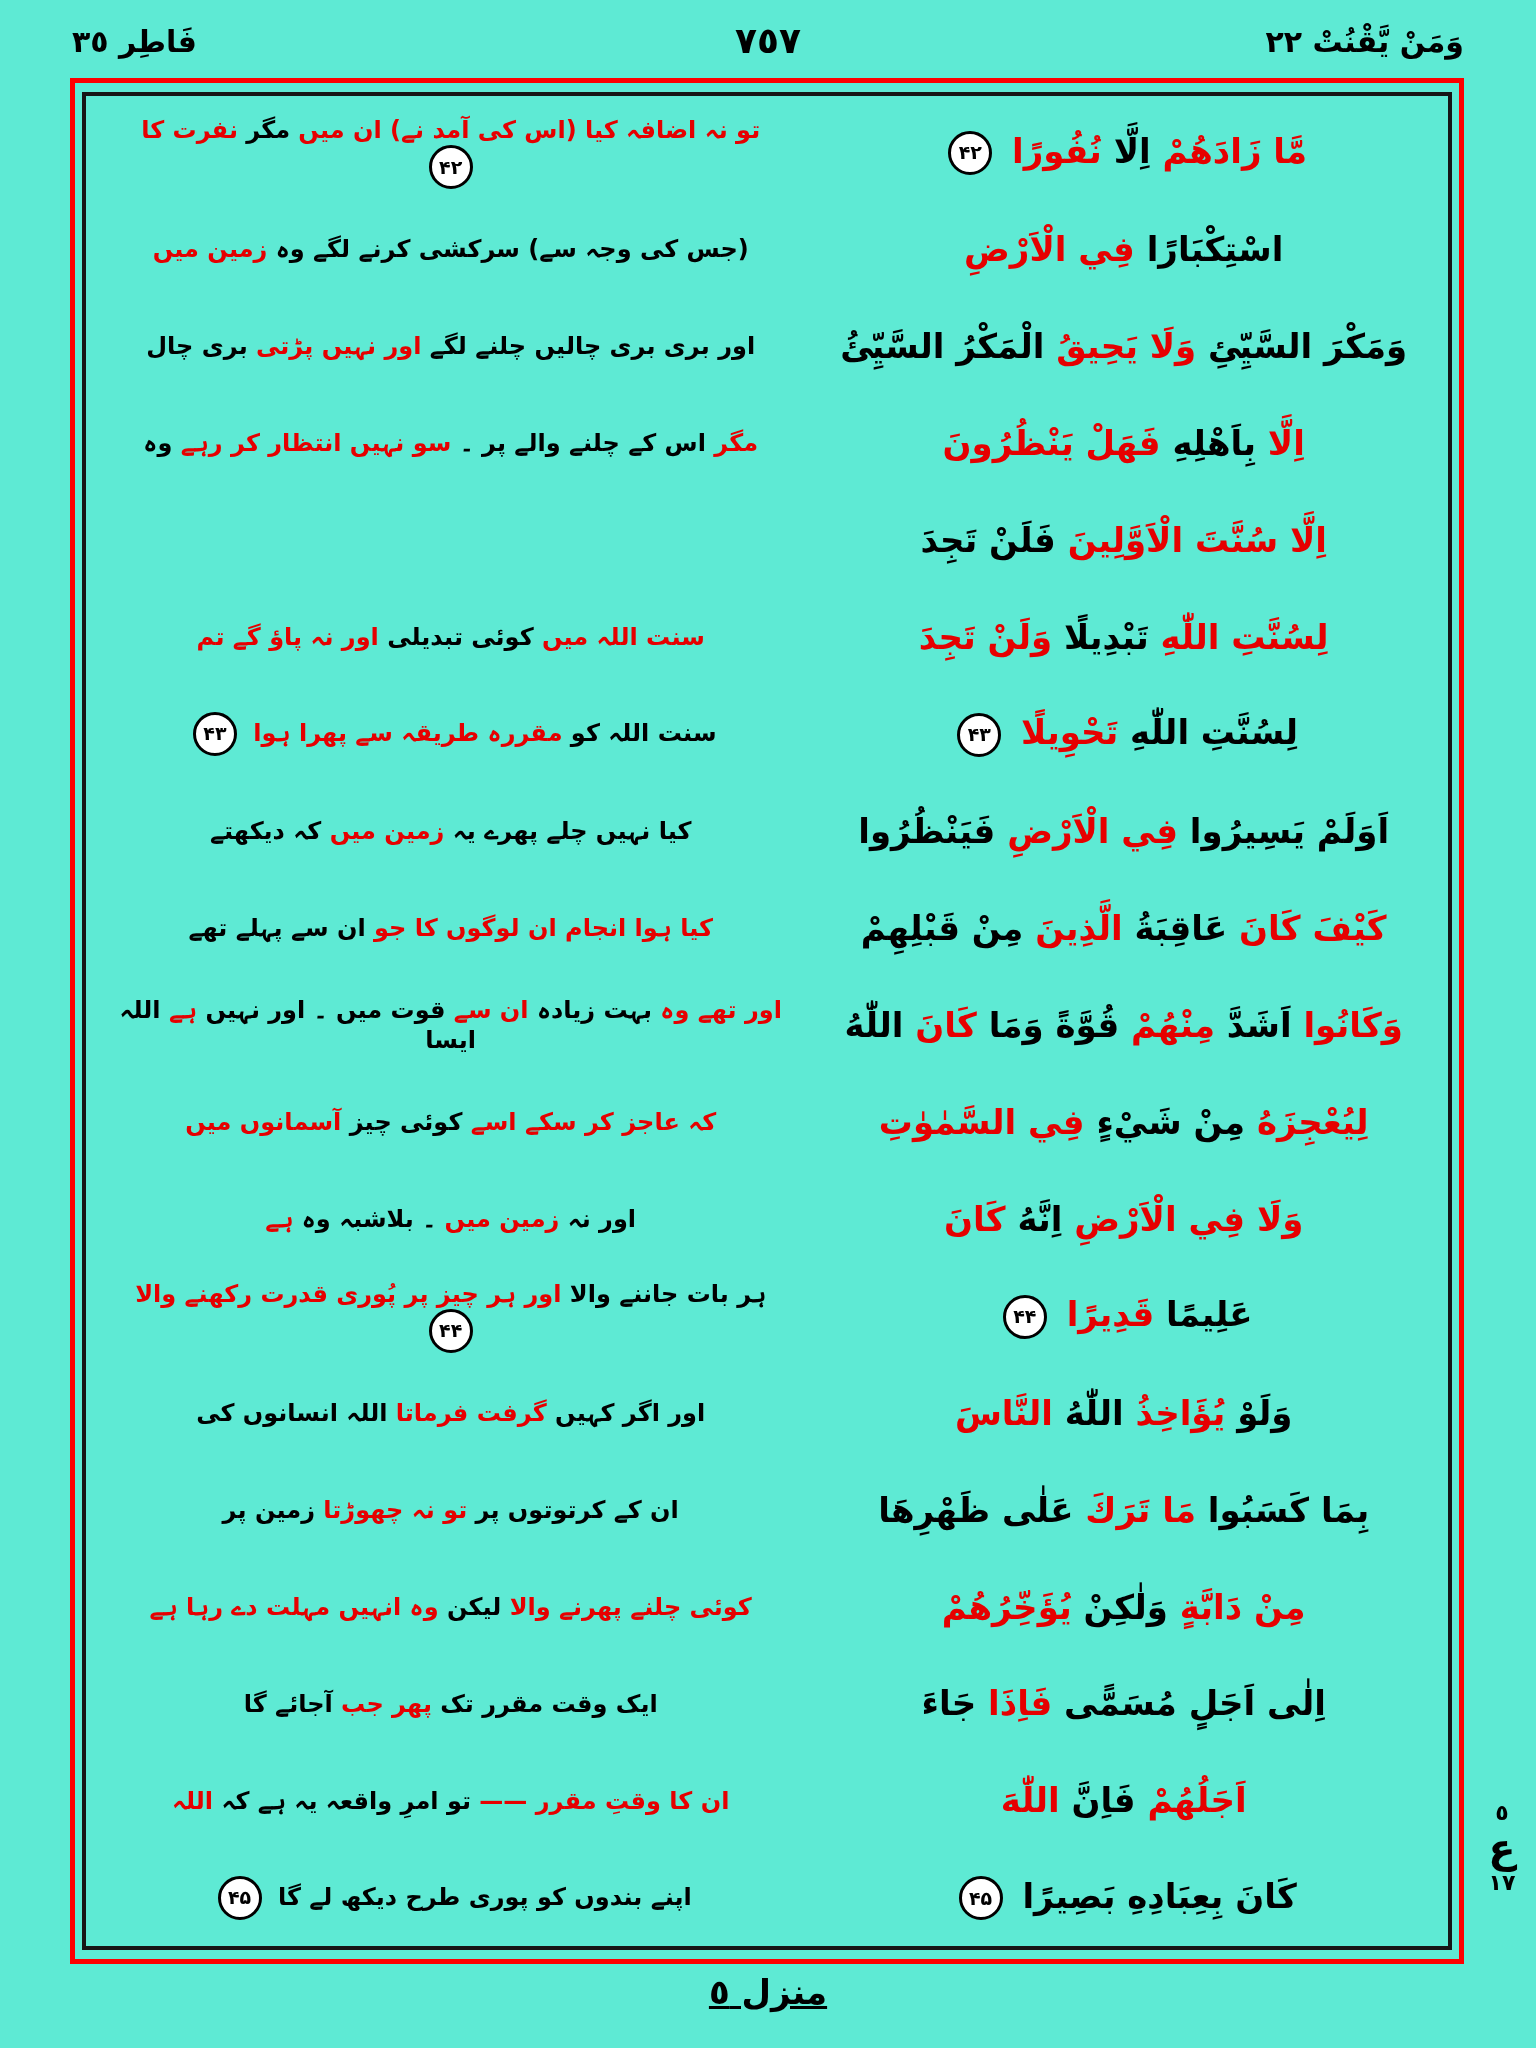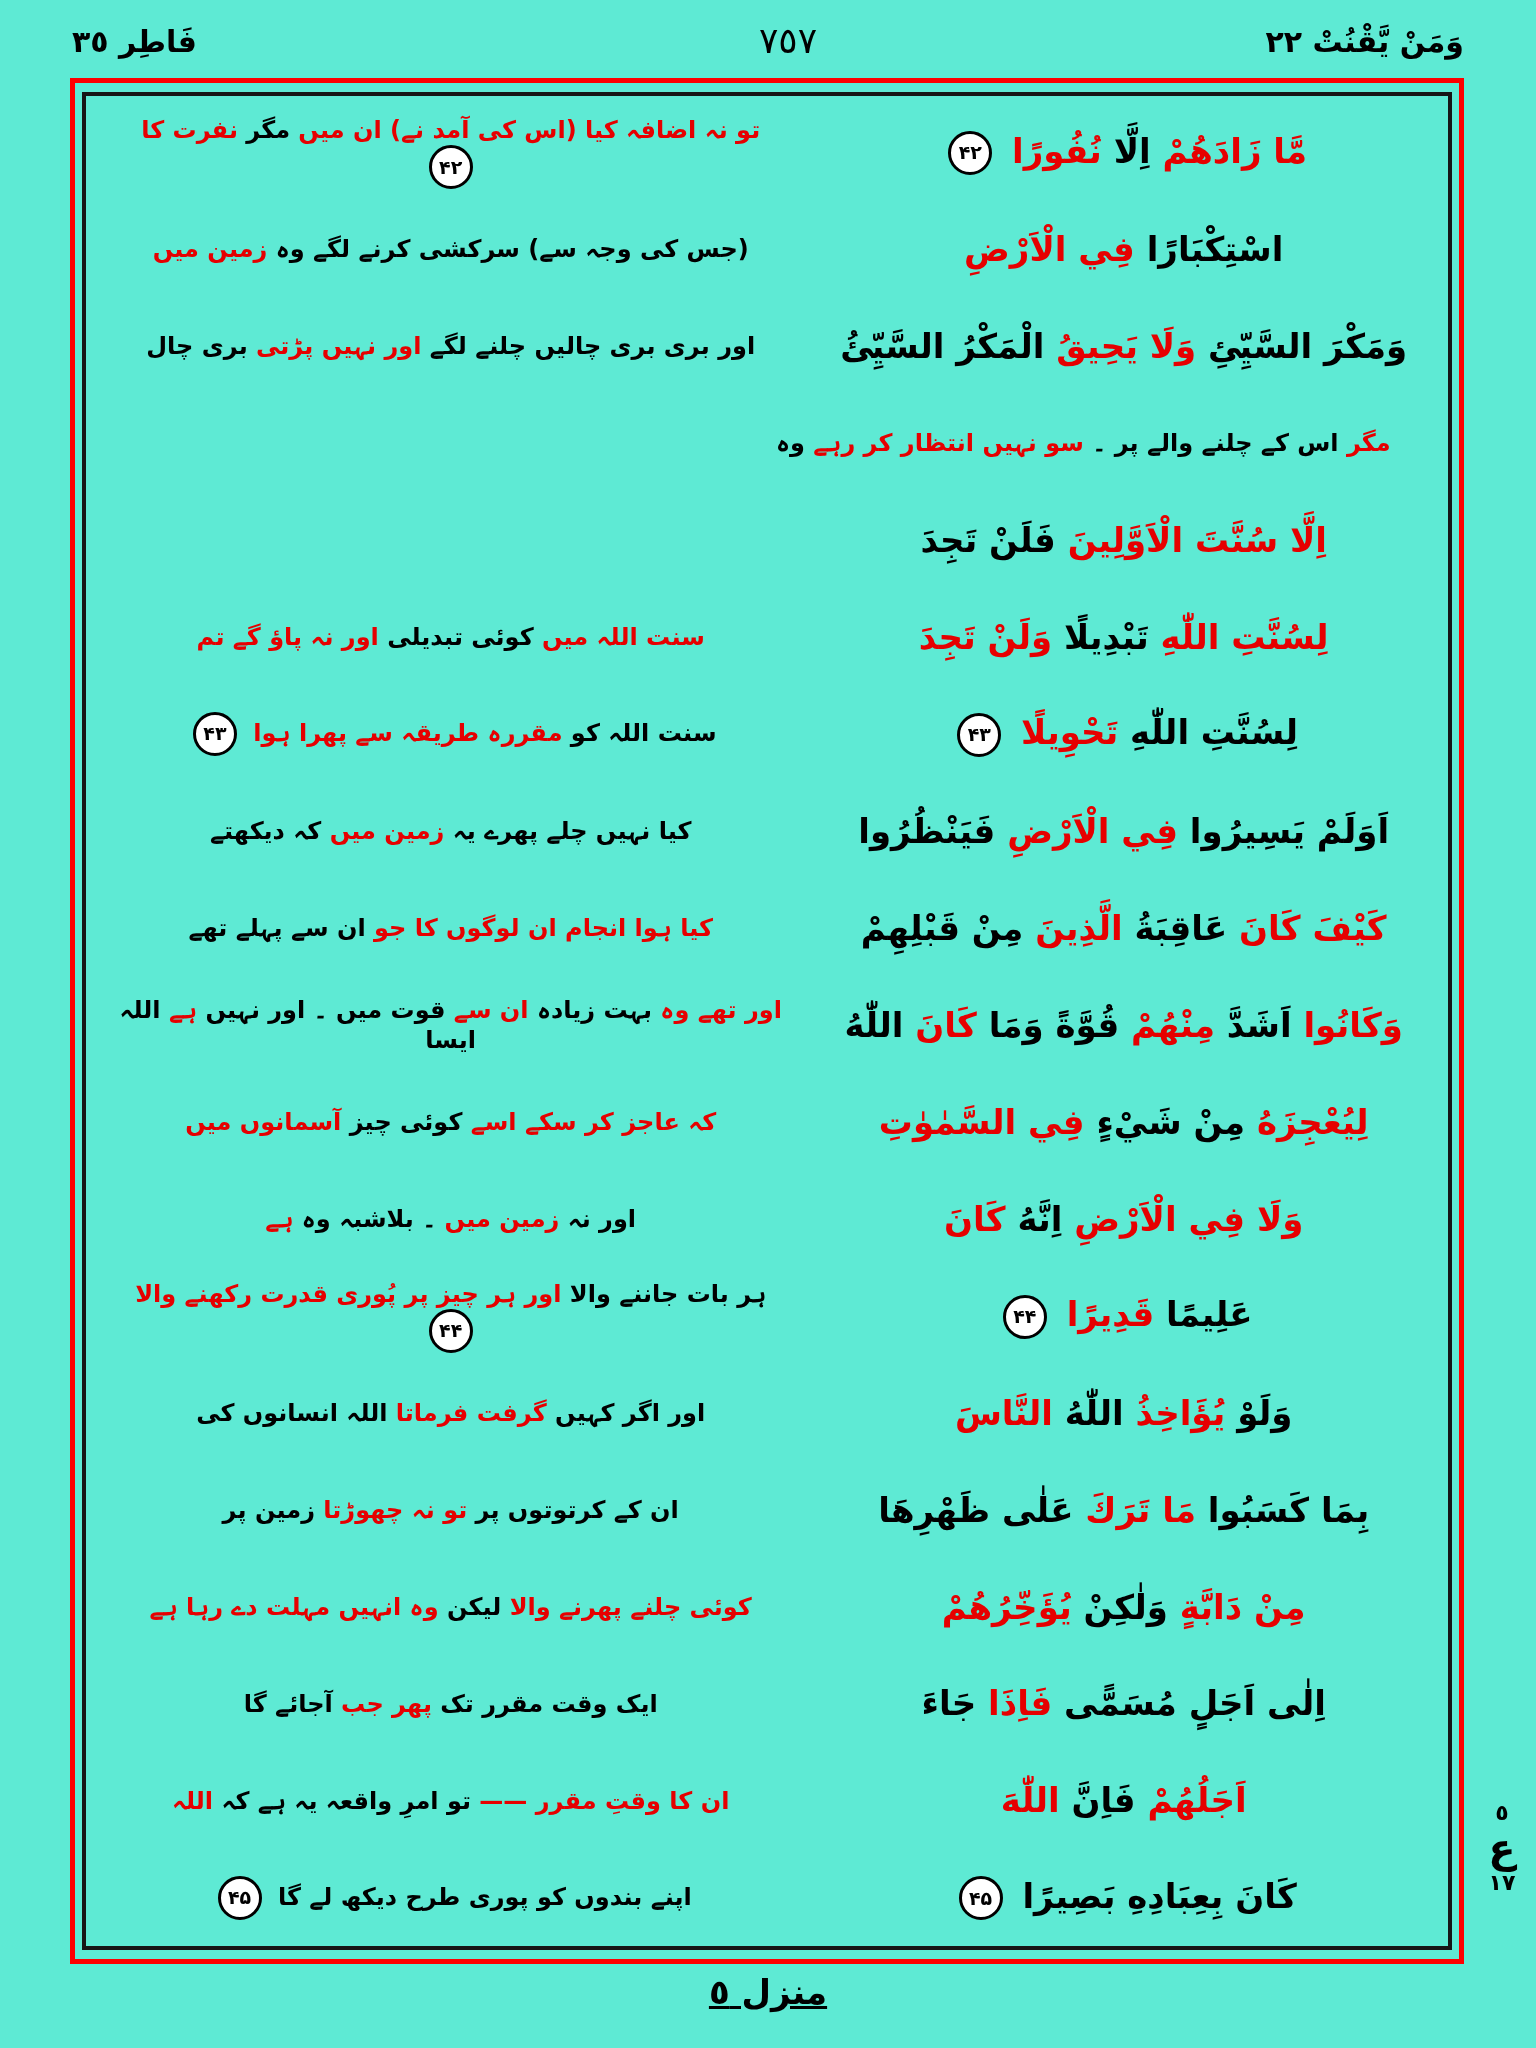--- a/index.html
+++ b/index.html
@@ -4,21 +4,21 @@
 <style>
   html,body{margin:0;padding:0;background:#ffffff;}
   .page{position:relative;width:1536px;height:2048px;background:#5eead4;overflow:hidden;
         font-family:"DejaVu Sans",sans-serif;}
   
   .hdr{position:absolute;top:18px;left:70px;right:70px;height:60px;color:#000;}
   .hdr .corner{position:absolute;top:6px;font-size:30px;font-weight:bold;white-space:nowrap;}
   .hdr .left{left:2px;}
   .hdr .right{right:2px;}
   .hdr .pageno{position:absolute;top:2px;left:50%;transform:translateX(-50%);
-               font-size:36px;font-weight:normal;letter-spacing:2px;margin-left:20px;}
+               font-size:36px;font-weight:bold;letter-spacing:2px;}
   
   .frame-red{position:absolute;left:70px;top:78px;width:1394px;height:1886px;
              border:5px solid #ff0000;box-sizing:border-box;}
   .frame-black{position:absolute;left:82px;top:92px;width:1370px;height:1858px;
                border:4px solid #161616;box-sizing:border-box;}
   
   .content{position:absolute;left:94px;top:108px;width:1346px;height:1834px;
            display:flex;flex-direction:column;gap:8px;}
   .row{flex:1;display:flex;direction:rtl;align-items:center;}
   .cell{box-sizing:border-box;padding:0 14px;text-align:center;line-height:1.25;}
@@ -60,20 +60,21 @@
       </div>
       <div class="row">
         <div class="cell arabic" dir="rtl"><span class="seg c-black">اسْتِكْبَارًا </span><span class="seg c-red">فِي الْاَرْضِ </span></div>
         <div class="cell urdu" dir="rtl"><span class="seg c-black">(جس کی وجہ سے) سرکشی کرنے لگے وہ </span><span class="seg c-red">زمین میں </span></div>
       </div>
       <div class="row">
         <div class="cell arabic" dir="rtl"><span class="seg c-black">وَمَكْرَ السَّيِّئِ </span><span class="seg c-red">وَلَا يَحِيقُ </span><span class="seg c-black">الْمَكْرُ السَّيِّئُ </span></div>
         <div class="cell urdu" dir="rtl"><span class="seg c-black">اور بری بری چالیں چلنے لگے </span><span class="seg c-red">اور نہیں پڑتی </span><span class="seg c-black">بری چال </span></div>
       </div>
       <div class="row">
+        <div class="cell arabic" dir="rtl"><span class="seg c-red">اِلَّا </span><span class="seg c-black">بِاَهْلِهِ </span><span class="seg c-red">فَهَلْ يَنْظُرُونَ </span></div>
         <div class="cell urdu" dir="rtl"><span class="seg c-red">مگر </span><span class="seg c-black">اس کے چلنے والے پر ۔ </span><span class="seg c-red">سو نہیں انتظار کر رہے </span><span class="seg c-black">وہ </span></div>
       </div>
       <div class="row">
         <div class="cell arabic" dir="rtl"><span class="seg c-red">اِلَّا سُنَّتَ الْاَوَّلِينَ </span><span class="seg c-black">فَلَنْ تَجِدَ </span></div>
       </div>
       <div class="row">
         <div class="cell arabic" dir="rtl"><span class="seg c-red">لِسُنَّتِ اللّٰهِ </span><span class="seg c-black">تَبْدِيلًا </span><span class="seg c-red">وَلَنْ تَجِدَ </span></div>
         <div class="cell urdu" dir="rtl"><span class="seg c-red">سنت اللہ میں </span><span class="seg c-black">کوئی تبدیلی </span><span class="seg c-red">اور نہ پاؤ گے تم </span></div>
       </div>
       <div class="row">

